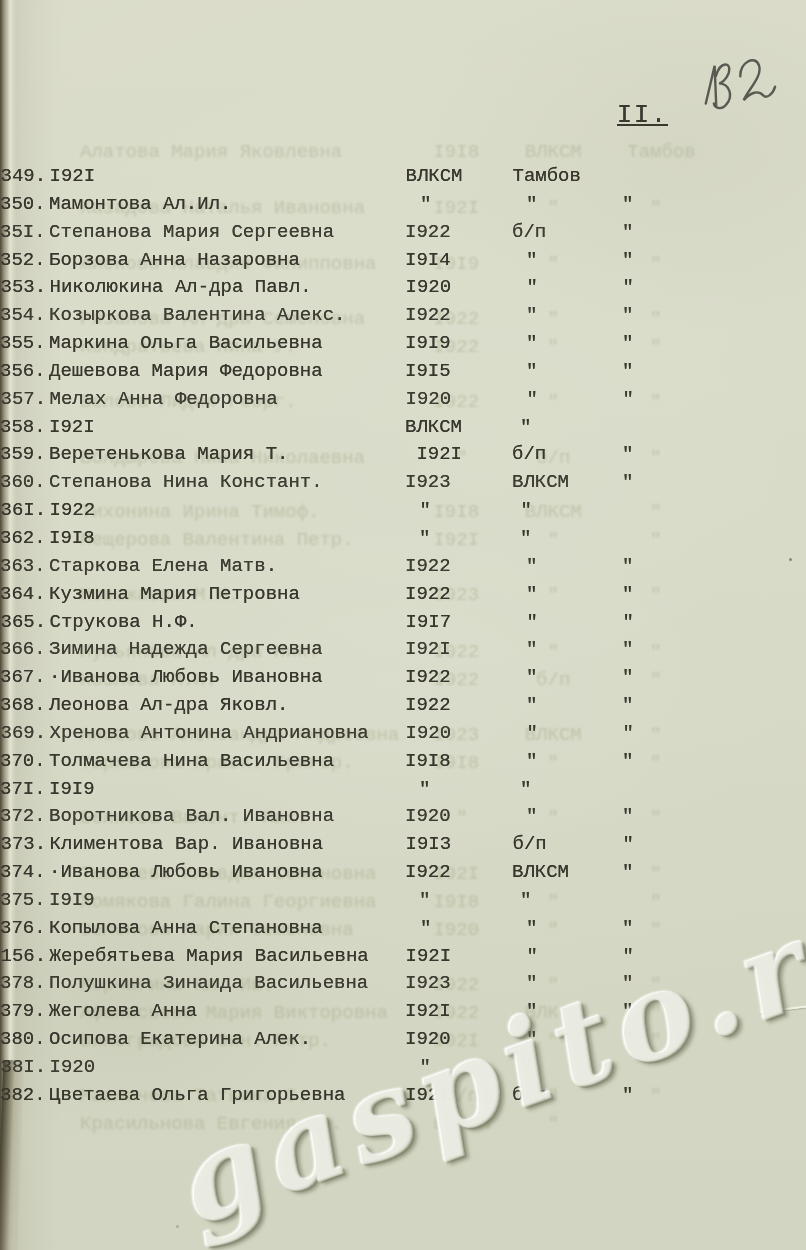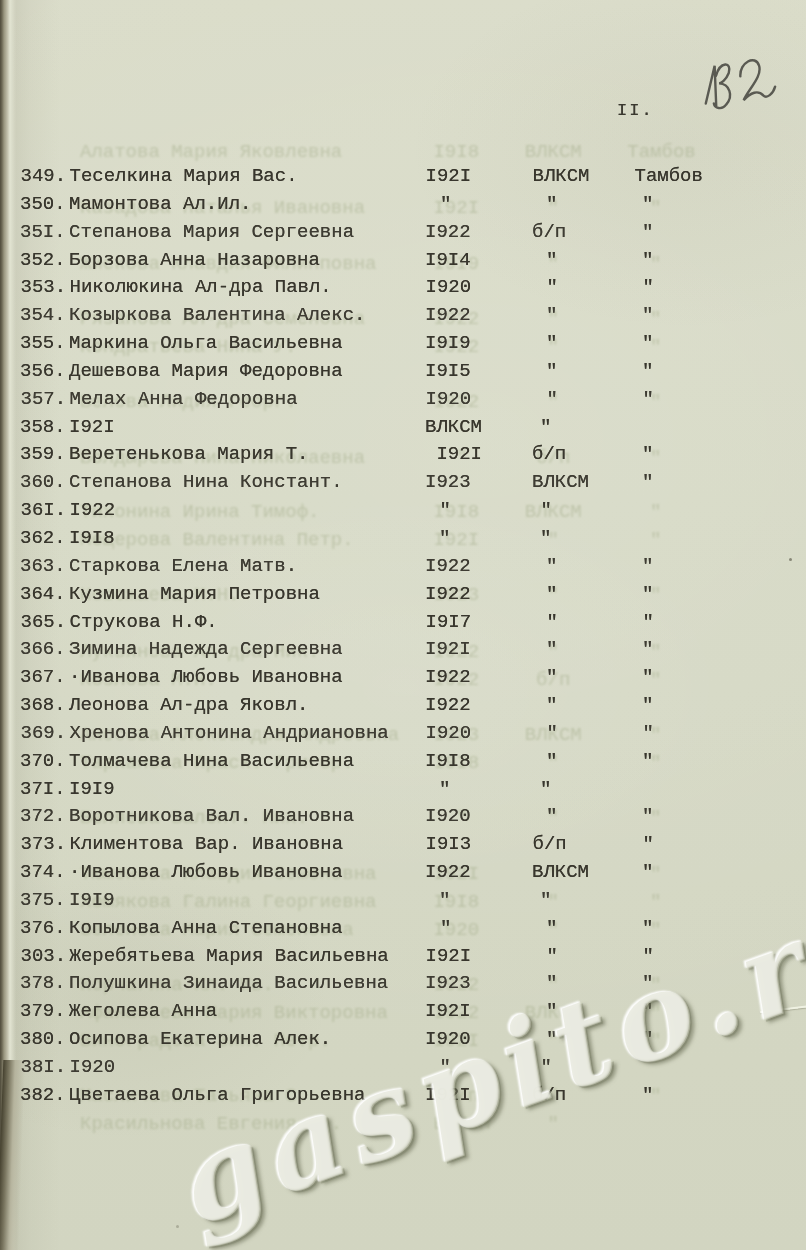--- a/index.html
+++ b/index.html
@@ -38,34 +38,35 @@
   .crease-right{
     position:absolute;right:-6px;top:1008px;width:52px;height:2px;
     background:rgba(240,242,228,0.95);box-shadow:0 1px 1px rgba(110,108,86,0.35);
     transform:rotate(-7deg);pointer-events:none;
   }
   .speck{position:absolute;width:3px;height:3px;border-radius:50%;background:rgba(70,66,52,0.55);}
 
   
   .heading{
     position:absolute;left:617px;top:101px;
-    font-size:17px;color:#3a382f;letter-spacing:2px;
+    font-size:25px;color:#3a382f;letter-spacing:2px;
     text-shadow:0 0 0.6px rgba(58,56,47,0.85);
+    text-decoration:underline;
   }
 
   
   .folio{position:absolute;left:694px;top:46px;width:100px;height:84px;}
   .folio svg{width:100%;height:100%;}
   .folio .sr{position:absolute;opacity:0;font-size:2px;}
 
   
   .roster{position:absolute;left:0;top:163px;width:806px;}
   .row{
     display:grid;grid-template-columns:49px 356px 107px 102px 1fr;
-    padding-left:20px;height:27.85px;line-height:27.85px;
+    padding-left:0;height:27.85px;line-height:27.85px;
     font-size:19px;color:#38362d;white-space:pre;
     text-shadow:0 0 0.6px rgba(56,54,45,0.9);
   }
   .row:nth-child(3n){color:#3e3c33;}
   .row:nth-child(4n+1){transform:translateX(0.5px);}
   .c{overflow:visible;}
   .c.ditto-y{padding-left:15px;}
   .c.ditto-a{padding-left:14px;}
   .c.ditto-c{padding-left:8px;}
 
@@ -137,21 +138,21 @@
     <svg viewBox="0 0 100 84">
       <g fill="none" stroke="#5a5a52" stroke-width="2.4" stroke-linecap="round" transform="rotate(-8 50 42)">
         <path d="M10,52 C14,42 20,26 24,16 L20,56"></path>
         <path d="M24,26 C30,12 42,14 37,25 C33,32 28,34 26,34 C36,36 39,48 30,56 C25,61 18,58 18,53"></path>
         <path d="M48,30 C49,16 66,10 68,22 C70,33 54,44 48,54 C56,47 64,46 68,52 C71,56 78,52 81,45"></path>
       </g>
     </svg>
   </div>
 
   <div class="roster">
-      <div class="row"><span class="c">349.</span><span class="c">Теселкина Мария Вас.</span><span class="c">I92I</span><span class="c">ВЛКСМ</span><span class="c">Тамбов</span></div>
+      <div class="row"><span class="c">349.</span><span class="c">I92I</span><span class="c">ВЛКСМ</span><span class="c">Тамбов</span></div>
       <div class="row"><span class="c">350.</span><span class="c">Мамонтова Ал.Ил.</span><span class="c ditto-y">"</span><span class="c ditto-a">"</span><span class="c ditto-c">"</span></div>
       <div class="row"><span class="c">35I.</span><span class="c">Степанова Мария Сергеевна</span><span class="c">I922</span><span class="c">б/п</span><span class="c ditto-c">"</span></div>
       <div class="row"><span class="c">352.</span><span class="c">Борзова Анна Назаровна</span><span class="c">I9I4</span><span class="c ditto-a">"</span><span class="c ditto-c">"</span></div>
       <div class="row"><span class="c">353.</span><span class="c">Николюкина Ал-дра Павл.</span><span class="c">I920</span><span class="c ditto-a">"</span><span class="c ditto-c">"</span></div>
       <div class="row"><span class="c">354.</span><span class="c">Козыркова Валентина Алекс.</span><span class="c">I922</span><span class="c ditto-a">"</span><span class="c ditto-c">"</span></div>
       <div class="row"><span class="c">355.</span><span class="c">Маркина Ольга Васильевна</span><span class="c">I9I9</span><span class="c ditto-a">"</span><span class="c ditto-c">"</span></div>
       <div class="row"><span class="c">356.</span><span class="c">Дешевова Мария Федоровна</span><span class="c">I9I5</span><span class="c ditto-a">"</span><span class="c ditto-c">"</span></div>
       <div class="row"><span class="c">357.</span><span class="c">Мелах Анна Федоровна</span><span class="c">I920</span><span class="c ditto-a">"</span><span class="c ditto-c">"</span></div>
       <div class="row"><span class="c">358.</span><span class="c">I92I</span><span class="c">ВЛКСМ</span><span class="c ditto-c">"</span></div>
       <div class="row"><span class="c">359.</span><span class="c">Веретенькова Мария Т.</span><span class="c"> I92I</span><span class="c">б/п</span><span class="c ditto-c">"</span></div>
@@ -165,21 +166,21 @@
       <div class="row"><span class="c">367.</span><span class="c">·Иванова Любовь Ивановна</span><span class="c">I922</span><span class="c ditto-a">"</span><span class="c ditto-c">"</span></div>
       <div class="row"><span class="c">368.</span><span class="c">Леонова Ал-дра Яковл.</span><span class="c">I922</span><span class="c ditto-a">"</span><span class="c ditto-c">"</span></div>
       <div class="row"><span class="c">369.</span><span class="c">Хренова Антонина Андриановна</span><span class="c">I920</span><span class="c ditto-a">"</span><span class="c ditto-c">"</span></div>
       <div class="row"><span class="c">370.</span><span class="c">Толмачева Нина Васильевна</span><span class="c">I9I8</span><span class="c ditto-a">"</span><span class="c ditto-c">"</span></div>
       <div class="row"><span class="c">37I.</span><span class="c">I9I9</span><span class="c ditto-a">"</span><span class="c ditto-c">"</span></div>
       <div class="row"><span class="c">372.</span><span class="c">Воротникова Вал. Ивановна</span><span class="c">I920</span><span class="c ditto-a">"</span><span class="c ditto-c">"</span></div>
       <div class="row"><span class="c">373.</span><span class="c">Климентова Вар. Ивановна</span><span class="c">I9I3</span><span class="c">б/п</span><span class="c ditto-c">"</span></div>
       <div class="row"><span class="c">374.</span><span class="c">·Иванова Любовь Ивановна</span><span class="c">I922</span><span class="c">ВЛКСМ</span><span class="c ditto-c">"</span></div>
       <div class="row"><span class="c">375.</span><span class="c">I9I9</span><span class="c ditto-a">"</span><span class="c ditto-c">"</span></div>
       <div class="row"><span class="c">376.</span><span class="c">Копылова Анна Степановна</span><span class="c ditto-y">"</span><span class="c ditto-a">"</span><span class="c ditto-c">"</span></div>
-      <div class="row"><span class="c">303.</span><span class="c">Жеребятьева Мария Васильевна</span><span class="c">I92I</span><span class="c ditto-a">"</span><span class="c ditto-c">"</span></div>
+      <div class="row"><span class="c">156.</span><span class="c">Жеребятьева Мария Васильевна</span><span class="c">I92I</span><span class="c ditto-a">"</span><span class="c ditto-c">"</span></div>
       <div class="row"><span class="c">378.</span><span class="c">Полушкина Зинаида Васильевна</span><span class="c">I923</span><span class="c ditto-a">"</span><span class="c ditto-c">"</span></div>
       <div class="row"><span class="c">379.</span><span class="c">Жеголева Анна</span><span class="c">I92I</span><span class="c ditto-a">"</span><span class="c ditto-c">"</span></div>
       <div class="row"><span class="c">380.</span><span class="c">Осипова Екатерина Алек.</span><span class="c">I920</span><span class="c ditto-a">"</span><span class="c ditto-c">"</span></div>
       <div class="row"><span class="c">38I.</span><span class="c">I920</span><span class="c ditto-a">"</span><span class="c ditto-c">"</span></div>
       <div class="row"><span class="c">382.</span><span class="c">Цветаева Ольга Григорьевна</span><span class="c">I92I</span><span class="c">б/п</span><span class="c ditto-c">"</span></div>
     </div>
 
   <div class="watermark">gaspito.ru</div>
 
 </div>

